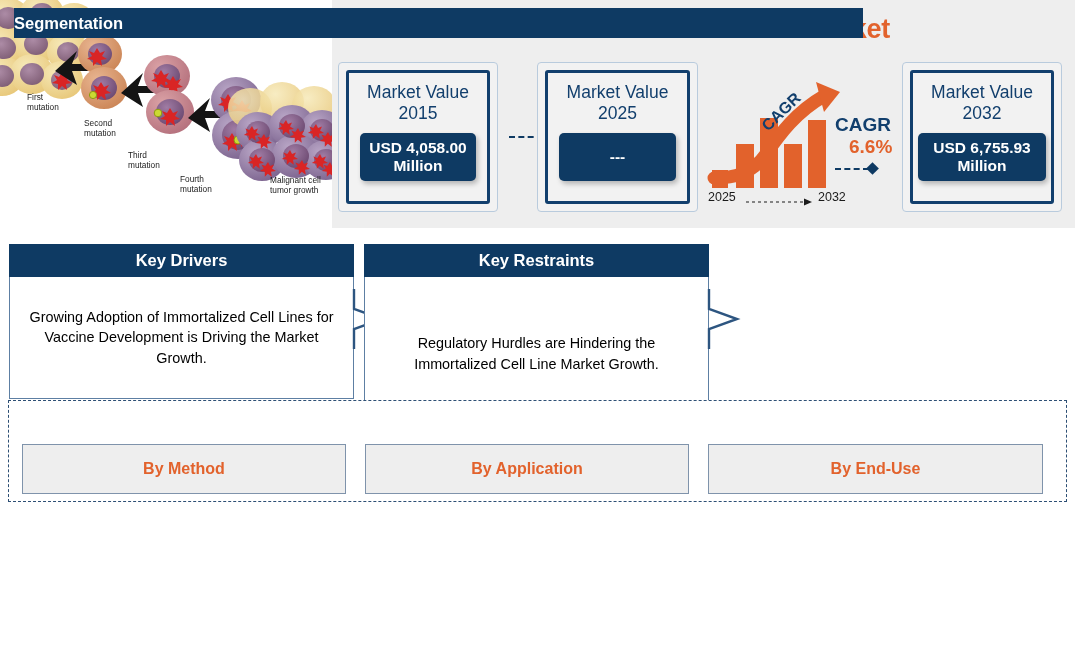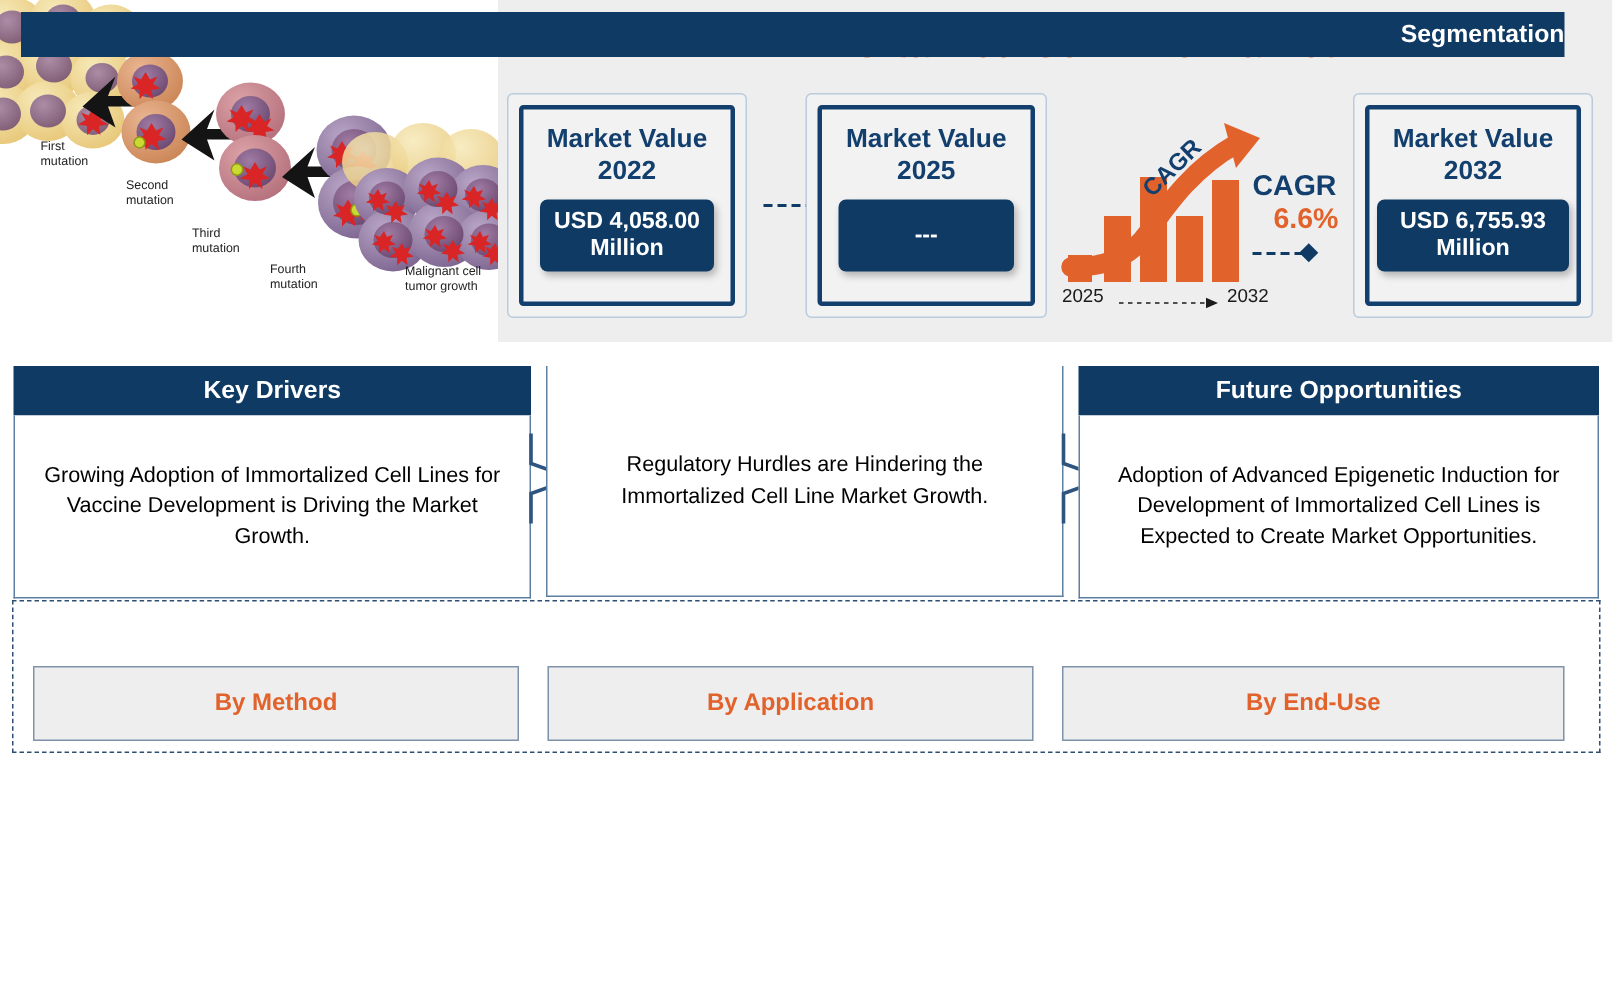--- a/index.html
+++ b/index.html
@@ -42,21 +42,21 @@
     border-radius: 4px;
   }
   .mv-inner {
     position: absolute; left: 7px; top: 7px; right: 7px; bottom: 7px;
     background: #f2f2f2;
     border: 3.4px solid #123f6d;
     border-radius: 3px;
     display: flex; flex-direction: column; align-items: center;
   }
   .mv-title {
-    color: #123f6d; font-size: 17.5px; font-weight: bold;
+    color: #123f6d; font-size: 17.5px; font-weight: normal;
     text-align: center; line-height: 1.18; margin-top: 9px;
   }
   .mv-pill {
     background: #0e3a63; color: #ffffff;
     font-size: 15.5px; font-weight: bold; text-align: center;
     border-radius: 5px; line-height: 1.15;
     display: flex; align-items: center; justify-content: center;
     box-shadow: 2px 3px 5px rgba(0,0,0,0.25);
   }
 
@@ -101,23 +101,23 @@
   }
   .chev { position: absolute; }
 
   
   .seg-outer {
     position: absolute; left: 8px; top: 400px; width: 1059px; height: 102px;
     border: 1.6px dashed #2d4f74;
     background: #ffffff;
   }
   .seg-head {
-    position: absolute; left: 14px; top: 8px; width: 1029px; height: 30px;
+    position: absolute; left: 14px; top: 8px; width: 849px; height: 30px;
     background: #0e3a63; color: #fff;
-    font-size: 16.5px; font-weight: bold; text-align: right; line-height: 30px;
+    font-size: 16.5px; font-weight: bold; text-align: left; line-height: 30px;
   }
   .seg-card {
     position: absolute; top: 444px; height: 50px;
     background: #eeeeee; border: 1.2px solid #7f93ab;
     color: #e2622c; font-size: 16px; font-weight: bold;
     display: flex; align-items: center; justify-content: center;
   }
 
   
   .footer { position: absolute; left: 0; top: 512px; width: 1075px; height: 148px; background:#fff; }
@@ -270,21 +270,21 @@
       <div class="cell-label" style="left:270px; top:175px; white-space:pre;">Malignant cell
 tumor growth</div>
     </div>
 
     <div class="title">Immortalized Cell Line Market</div>
 
     <div class="mv-box" style="left:338px; top:62px; width:160px; height:150px;">
       <div class="mv-inner">
         <div class="mv-title">
           <span>Market Value</span><br>
-          <span>2022</span>
+          <span>2015</span>
         </div>
         <div class="mv-pill" style="width:116px; height:48px; margin-top:10px; padding:16px 6px;">USD 4,058.00 Million</div>
       </div>
     </div>
 
     <div class="dash-conn" style="left:509px; top:132px; width:43px;">
       <div class="dash-line" style="width:34px;"></div>
       <div class="dash-diamond" style="left:33px;"></div>
     </div>
 
@@ -341,33 +341,30 @@
     <div class="info-body" style="height:122px;text-align:center;">Growing Adoption of Immortalized Cell Lines for Vaccine Development is Driving the Market Growth.</div>
   </div>
 
   <div class="chev" style="left:352px; top:287px;">
     <svg width="36" height="64" viewBox="0 0 36 64">
       <path d="M2 2 L2 22 L30 32 L2 42 L2 62" fill="none" stroke="#2d5580" stroke-width="2.4"></path>
     </svg>
   </div>
 
   <div class="info-col" style="left:364px; width:345px;">
+    <div class="info-head">Key Restraints</div>
     <div class="info-body" style="height:154px;">Regulatory Hurdles are Hindering the Immortalized Cell Line Market Growth.</div>
   </div>
 
   <div class="chev" style="left:707px; top:287px;">
     <svg width="36" height="64" viewBox="0 0 36 64">
       <path d="M2 2 L2 22 L30 32 L2 42 L2 62" fill="none" stroke="#2d5580" stroke-width="2.4"></path>
     </svg>
   </div>
 
-  <div class="info-col" style="left:719px; width:347px;">
-    <div class="info-head">Future Opportunities</div>
-    <div class="info-body" style="height:122px;">Adoption of Advanced Epigenetic Induction for Development of Immortalized Cell Lines is Expected to Create Market Opportunities.</div>
-  </div>
 
   <div class="seg-outer"></div>
   <div class="seg-head">Segmentation</div>
 
   <div class="seg-card" style="left:365px; width:324px;">
     <span>By Application</span>
   </div>
   <div class="seg-card" style="left:22px; width:324px;">
     <span>By Method</span>
   </div>

